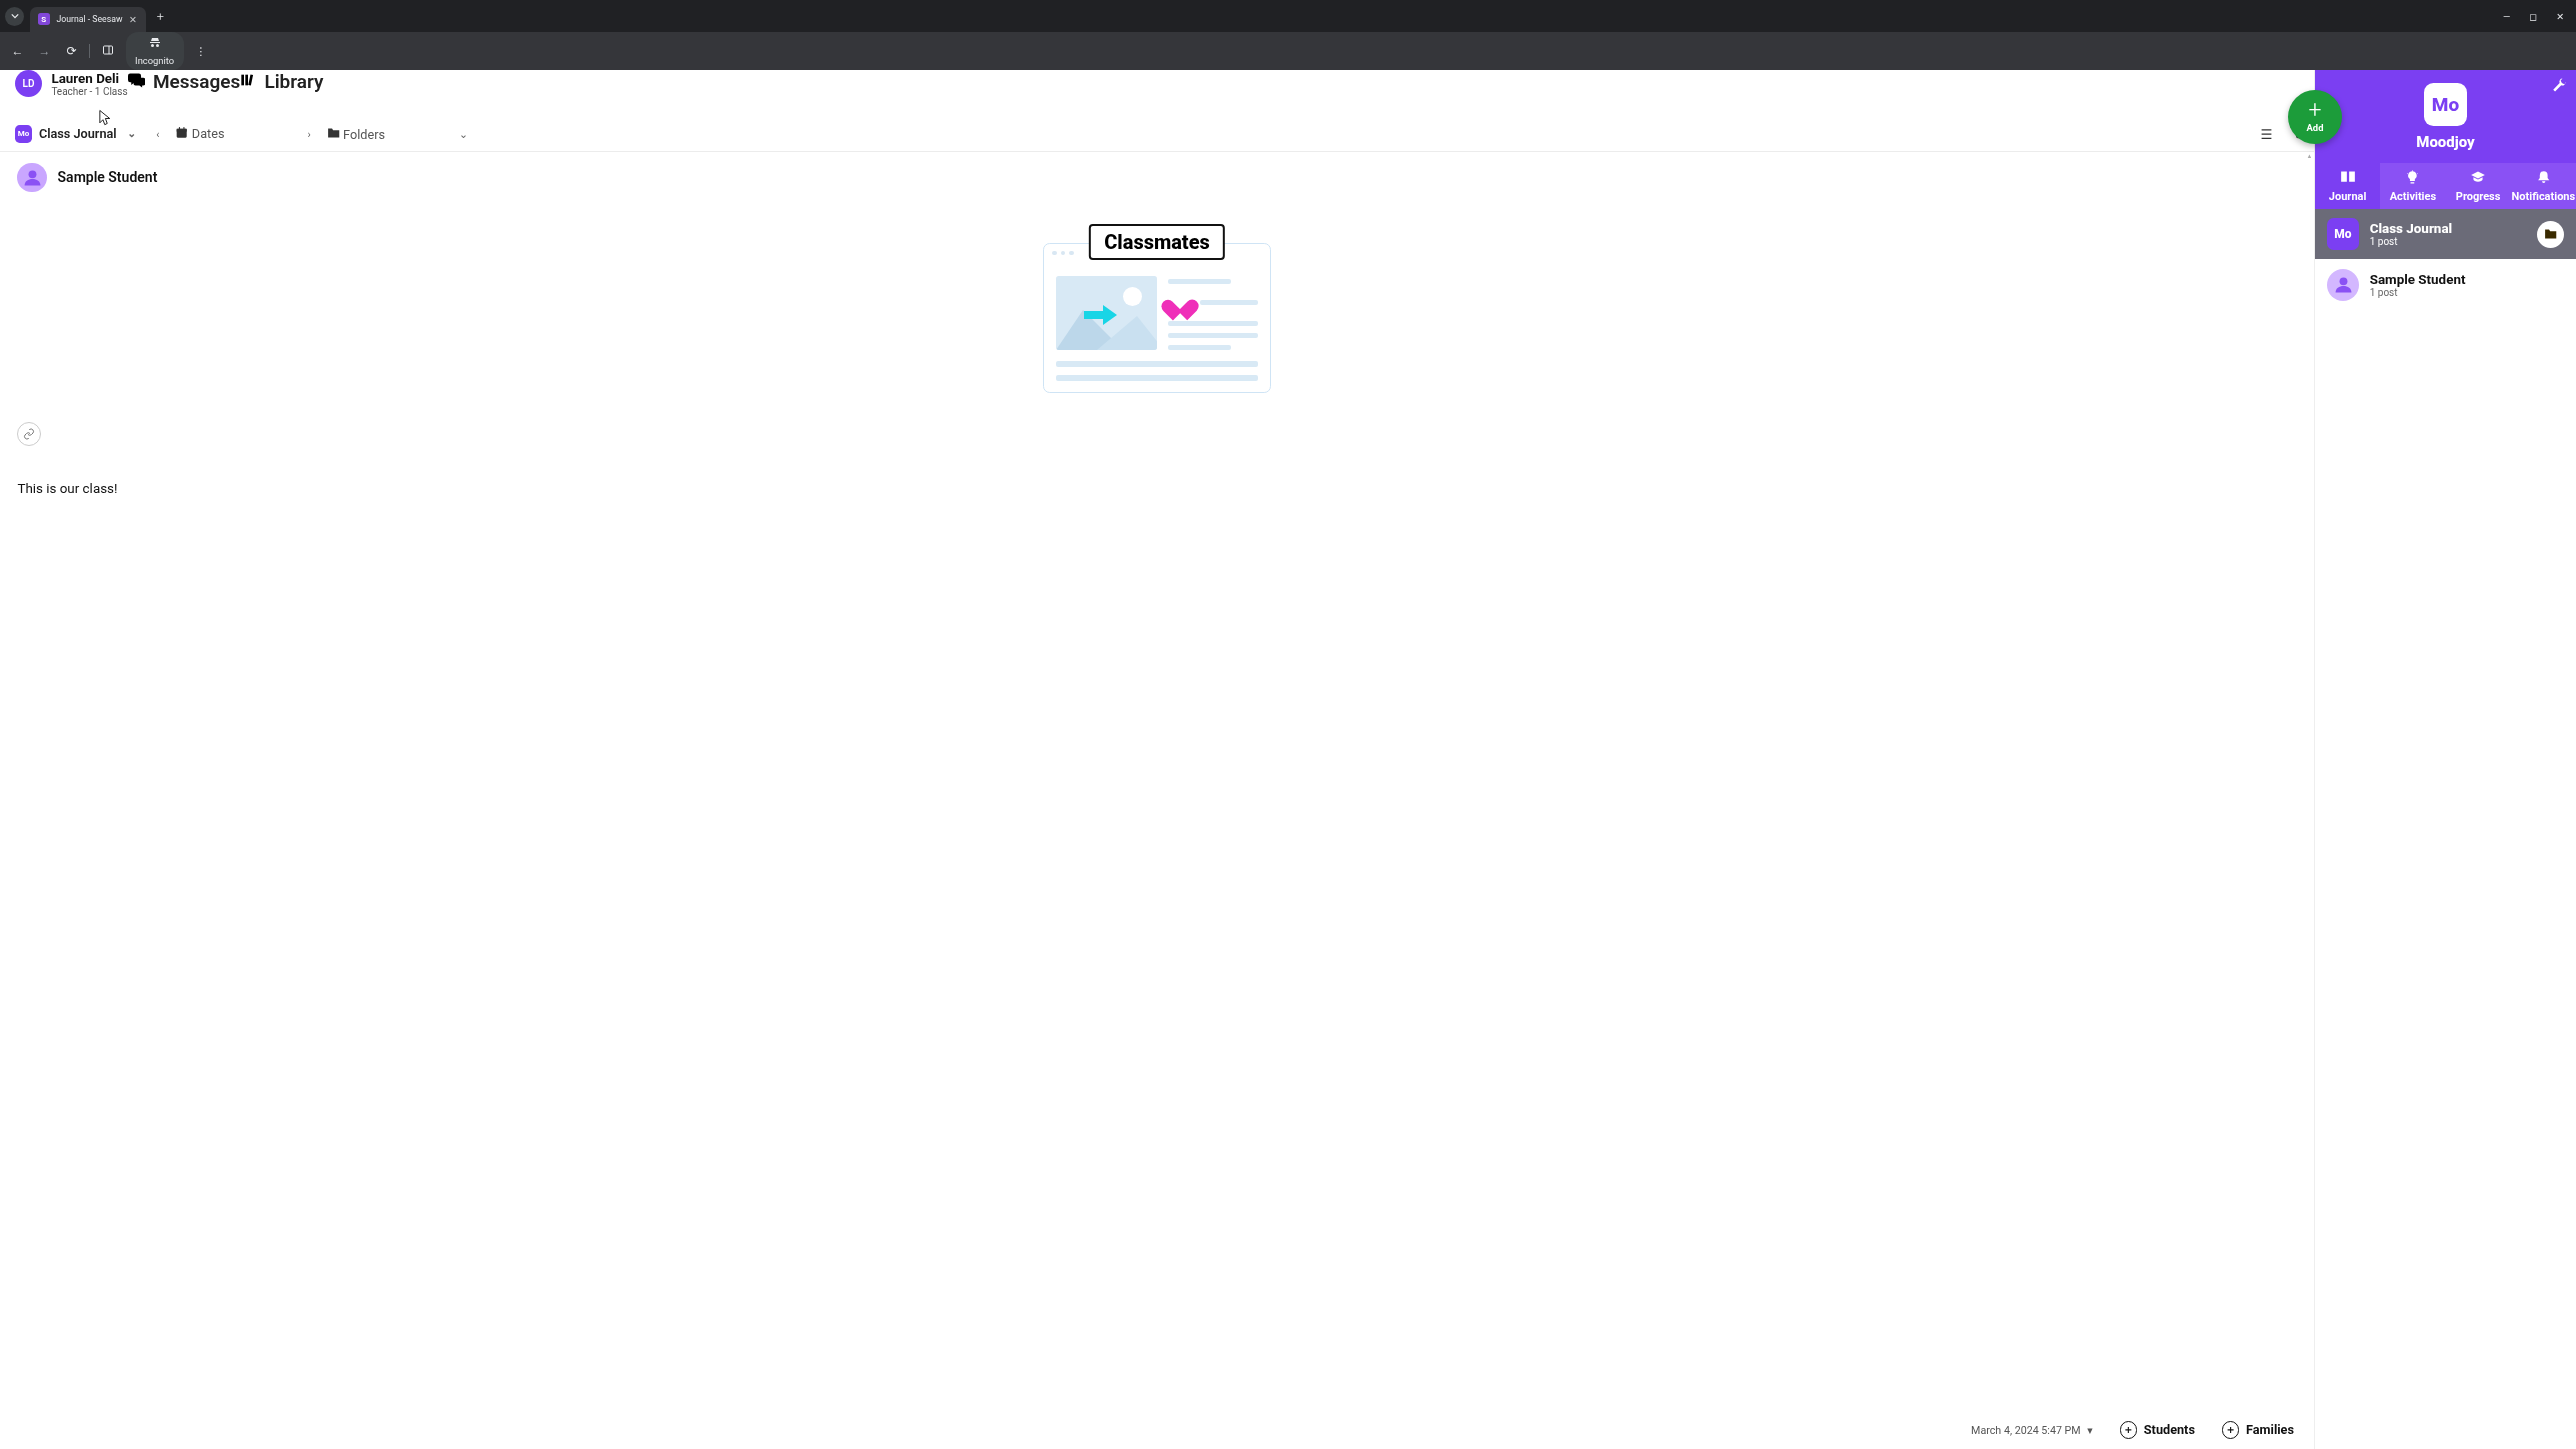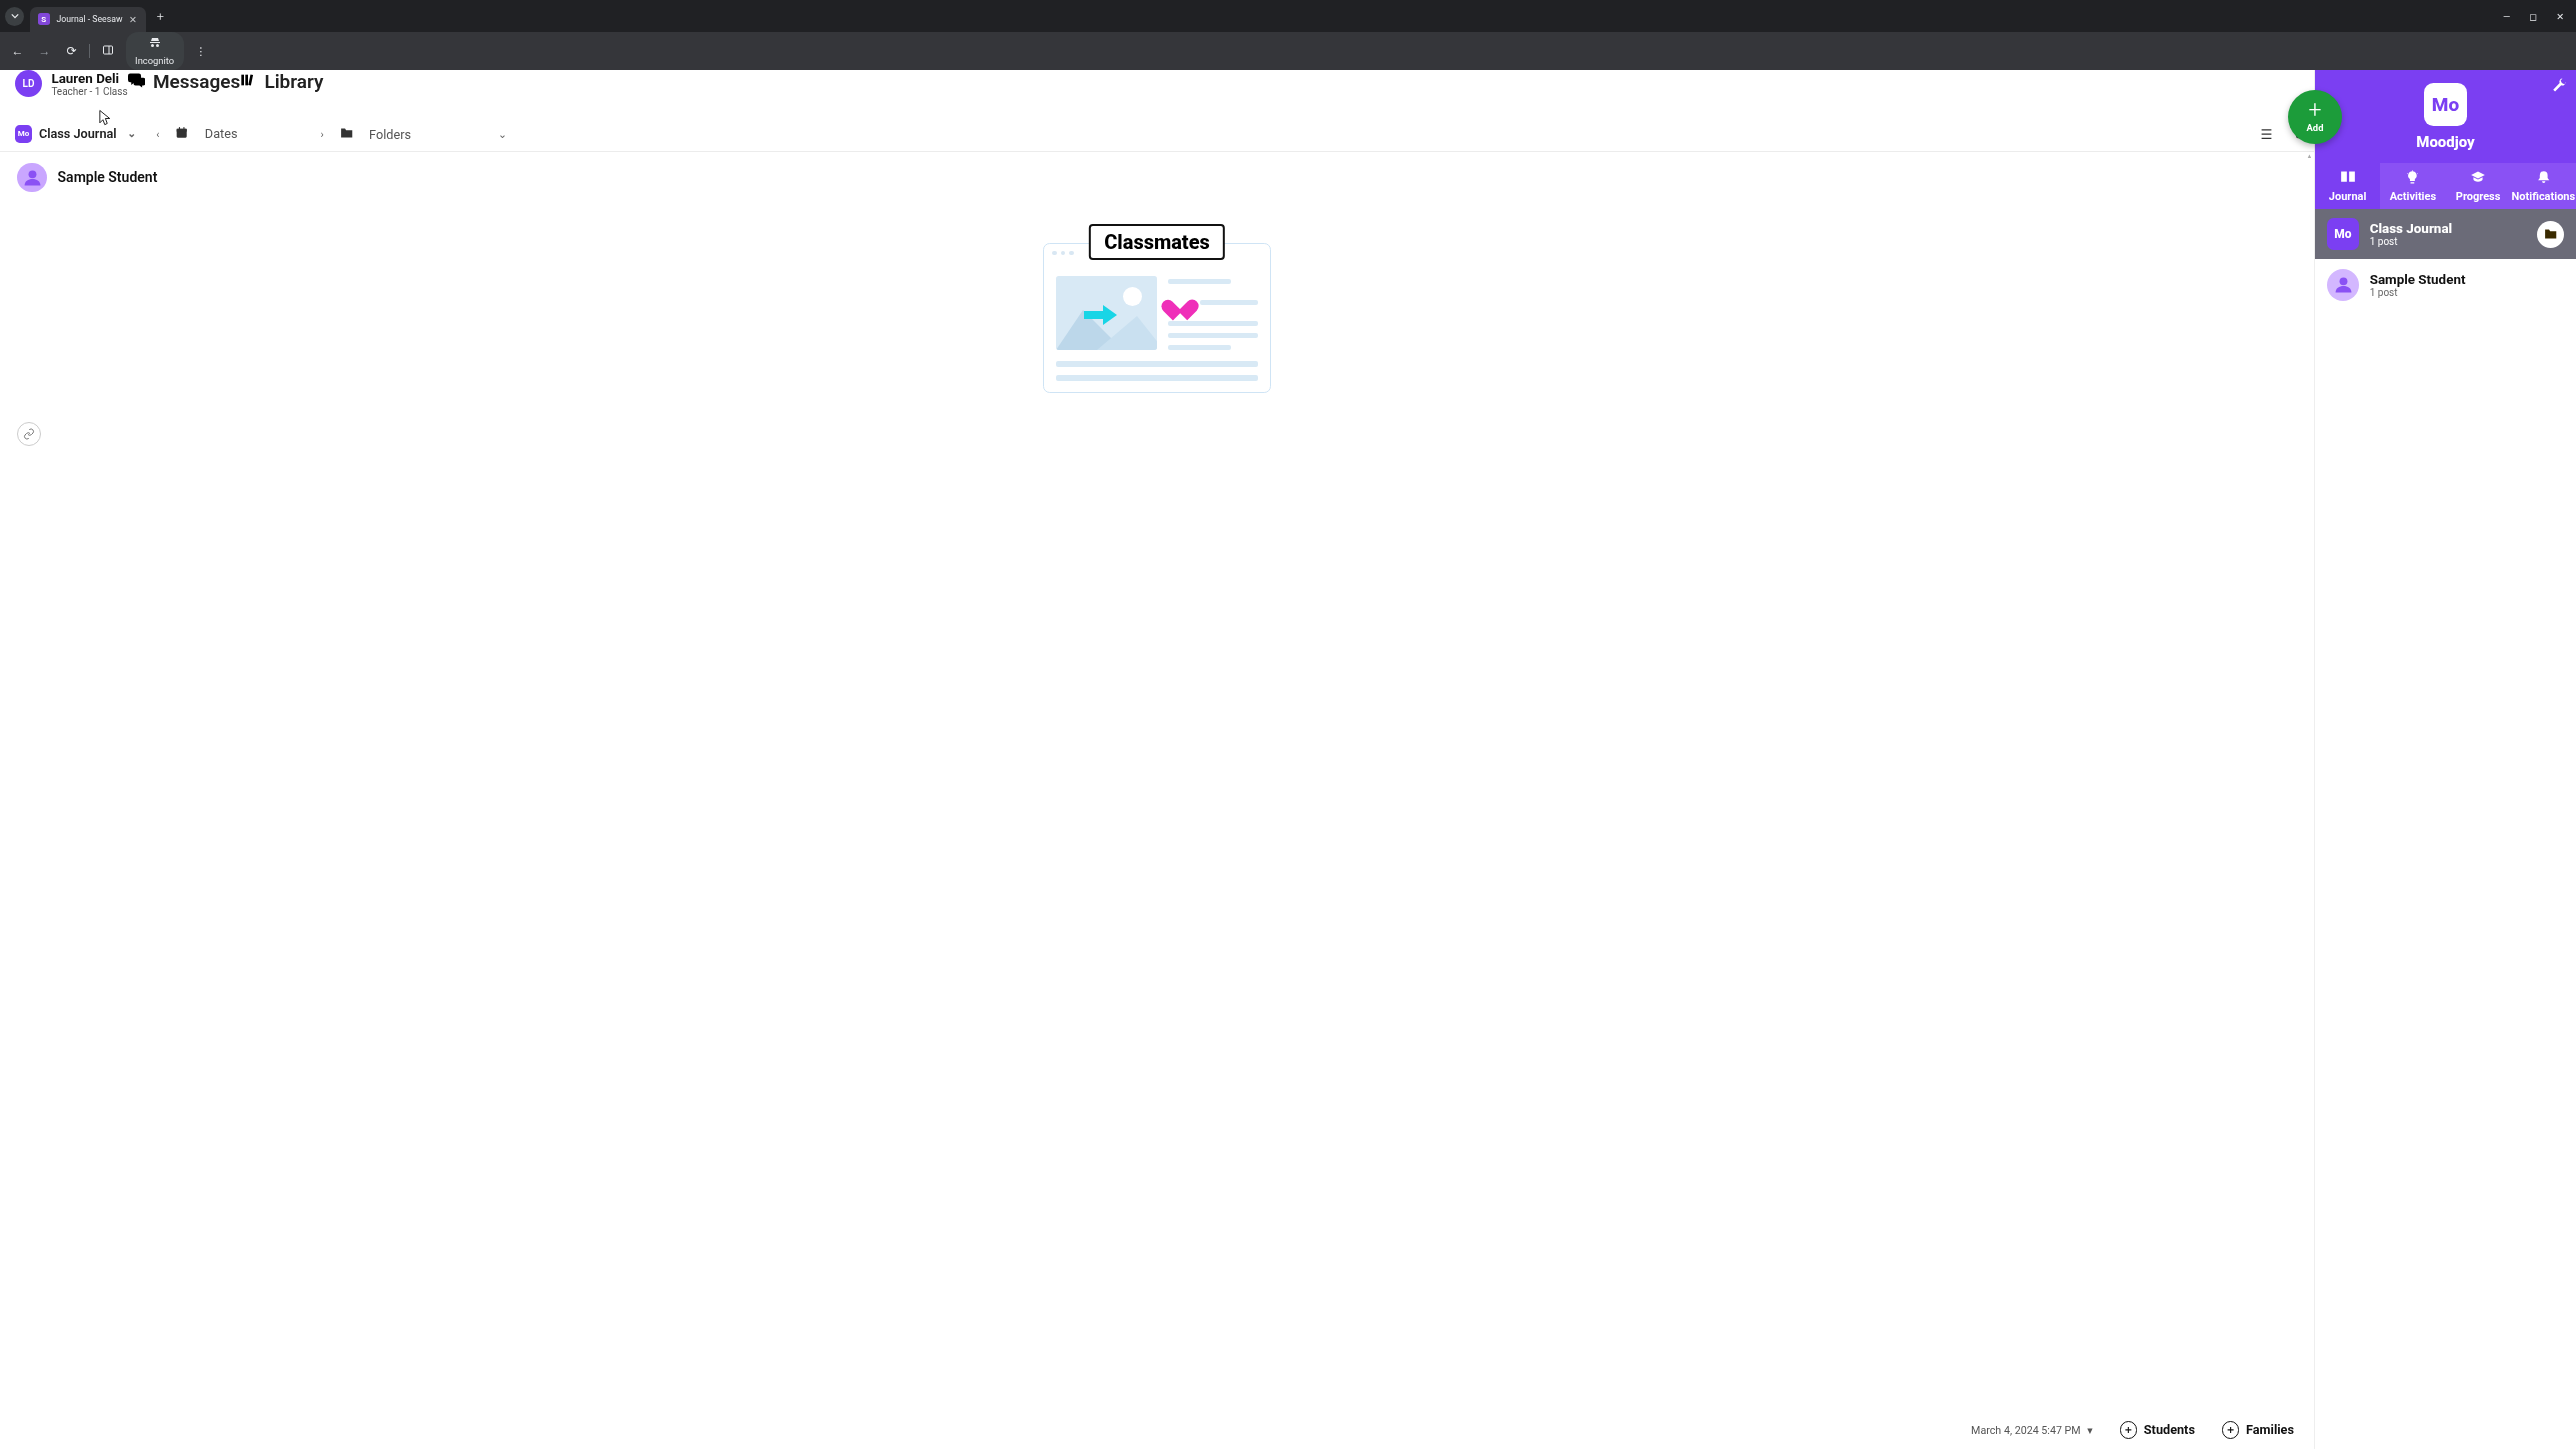--- a/index.html
+++ b/index.html
@@ -36,21 +36,21 @@
 .avatar-ld { width:27px; height:27px; border-radius:50%; background:#7b3ff2; color:#fff; display:flex; align-items:center; justify-content:center; font-weight:600; font-size:10px;}
 .user .name { font-size:13.4px; font-weight:700; color:#111;}
 .user .role { font-size:10px; color:#555;}
 .nav-item { display:flex; align-items:center; gap:8px; font-size:19px; font-weight:600; color:#222; cursor:pointer;}
 .nav-item .ico { font-size:14.8px; }
 
 .filters { display:flex; align-items:center; height:34px; padding-left:14.8px; gap:12px; }
 .class-chip { display:flex; align-items:center; gap:6.7px; font-size:12.7px; font-weight:600; color:#222; cursor:pointer;}
 .class-chip .badge { width:17.4px; height:17.4px; border-radius:4.7px; background:#7b3ff2; color:#fff; font-size:8px; font-weight:700; display:flex; align-items:center; justify-content:center;}
 .chev { color:#666; font-size:10.7px; cursor:pointer; padding:0 4px;}
-.filter { display:flex; align-items:center; gap:16px; font-size:12.7px; color:#555; cursor:pointer;}
+.filter { display:flex; align-items:center; gap:3px; font-size:12.7px; color:#555; cursor:pointer;}
 .filter .ico { font-size:12px; color:#333;}
 .filters .spacer { flex:1; }
 .viewbtn { font-size:13.4px; color:#333; cursor:pointer; padding:0 5.4px;}
 
 .feed { flex:1; padding:10.7px 17.4px 0 17.4px; overflow:auto; border-top:0.7px solid #ececec; position:relative;}
 .post-head { display:flex; align-items:center; gap:10.7px; }
 .stud-avatar { width:29.5px; height:29.5px; border-radius:50%; background:#c9a6ff; display:flex; align-items:center; justify-content:center;}
 .stud-avatar svg { width:19px; height:19px; }
 .post-head .sname { font-size:14px; font-weight:600; color:#111;}
 .scrollbar-stub { position:absolute; right:0; top:0; width:9.4px; height:8px; display:flex; align-items:center; justify-content:center;}
@@ -292,20 +292,21 @@
               </div>
           </div>
         </div>
 
         <div class="link-icon">
           <svg width="12" height="12" viewBox="0 0 24 24" fill="none" stroke="#777" stroke-width="2">
               <path d="M10 13a5 5 0 0 0 7 0l3-3a5 5 0 0 0-7-7l-1 1"></path>
               <path d="M14 11a5 5 0 0 0-7 0l-3 3a5 5 0 0 0 7 7l1-1"></path>
             </svg>
         </div>
+        <div class="post-caption">This is our class!</div>
 
         <div class="bottombar">
           <div class="date-chip">
             <span>March 4, 2024 5:47 PM</span>
             <span>▾</span>
           </div>
           <div class="pill-btn">
             <span class="plus">＋</span>
             <span>Students</span>
           </div>

